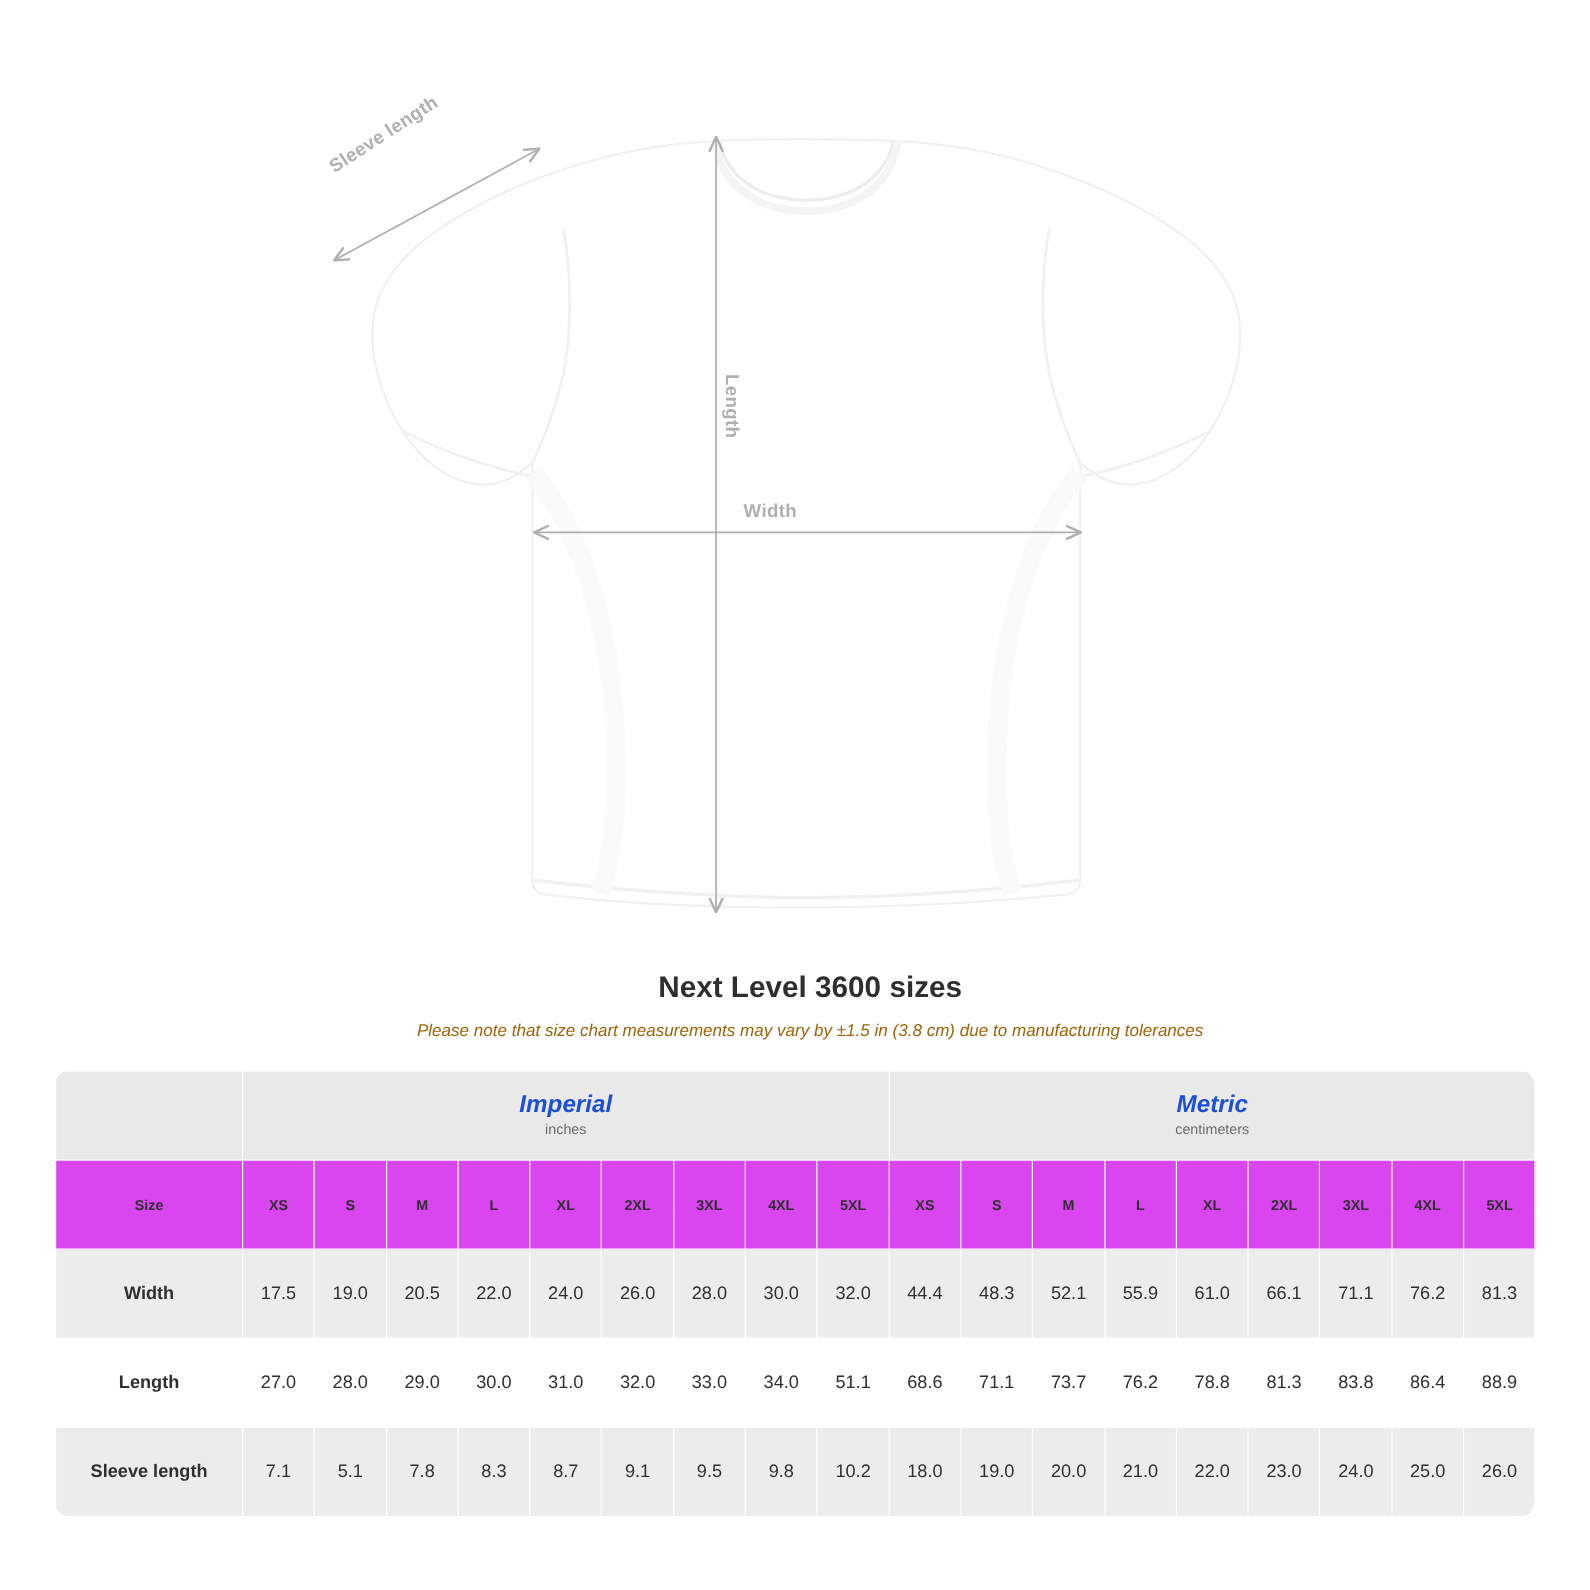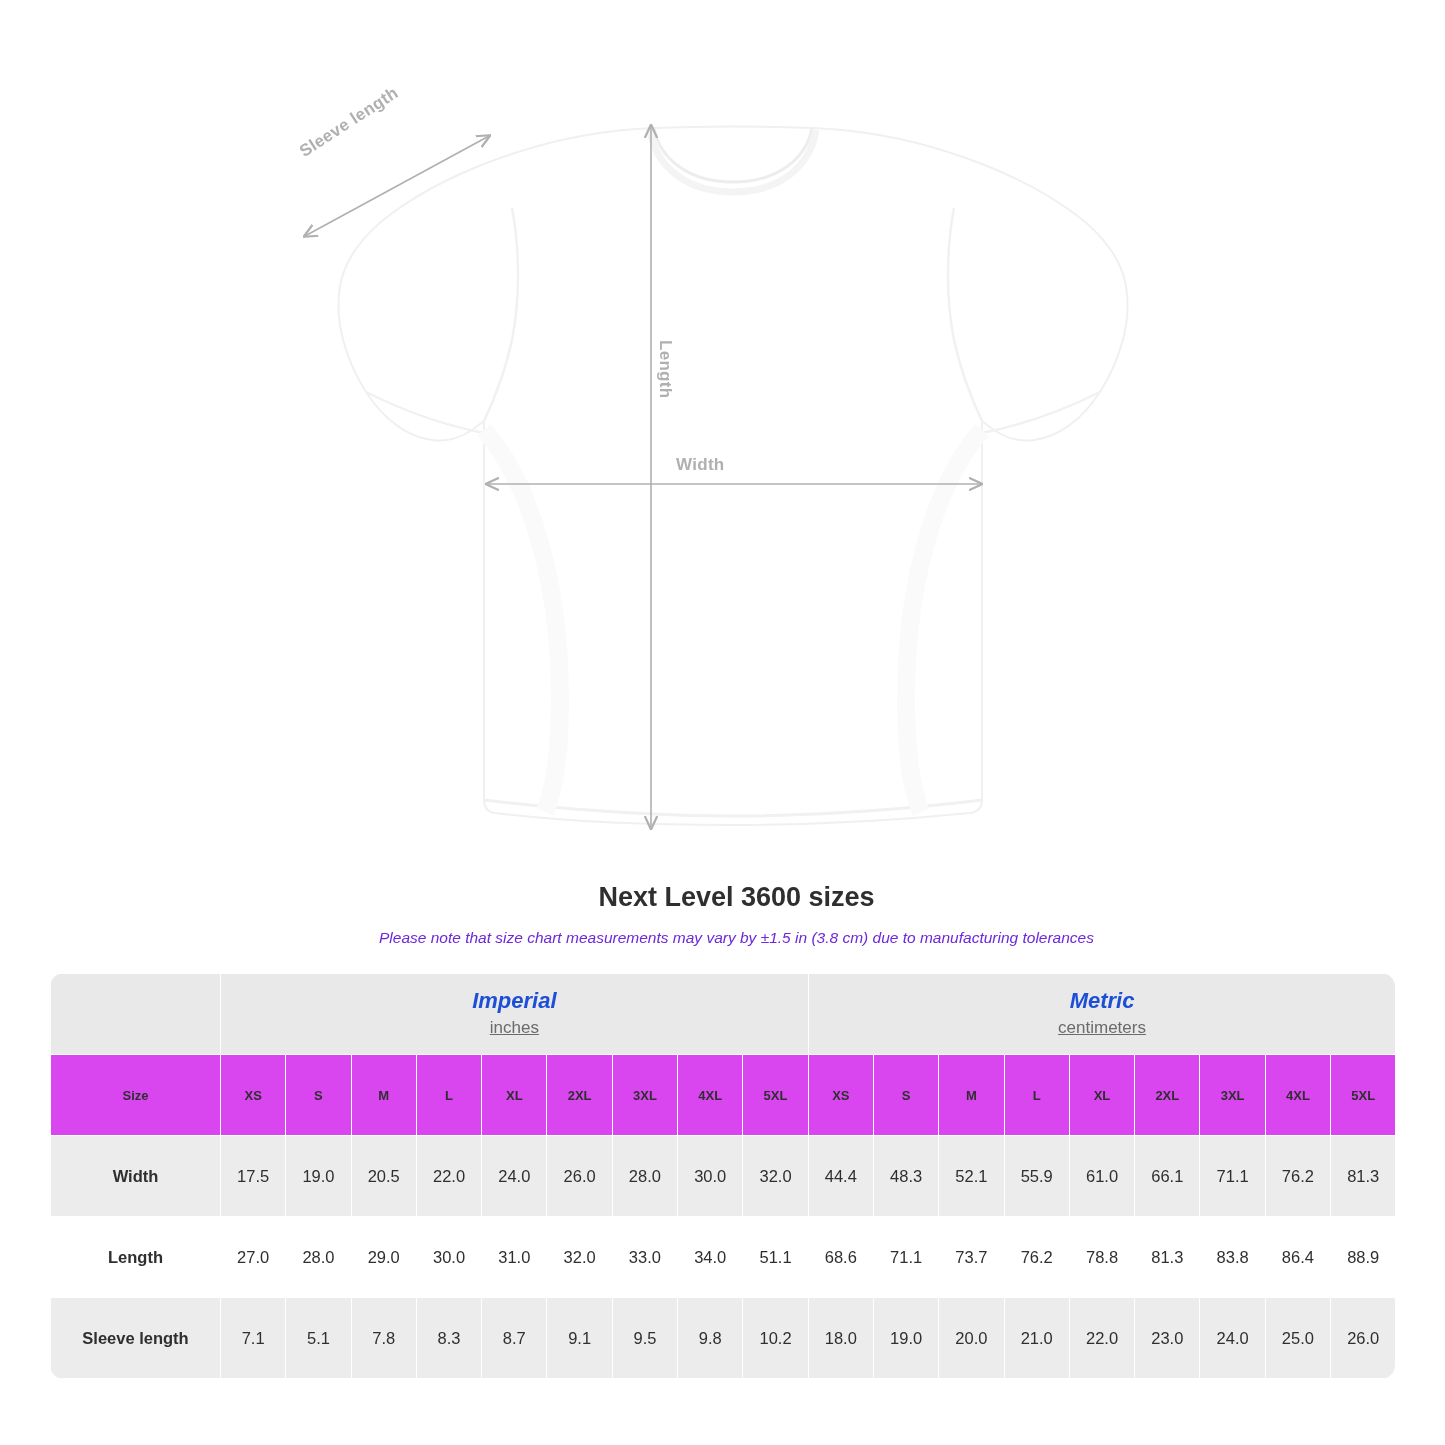--- a/index.html
+++ b/index.html
@@ -68,21 +68,21 @@
   }
   .chart-title {
     font-size: 27px;
     font-weight: bold;
     color: #2f2f2f;
     margin: 0;
   }
   .chart-note {
     font-size: 15.5px;
     font-style: italic;
-    color: #6d28d9;
+    color: #a16207;
     margin-top: 16px;
   }
 
   
   .table-wrap {
     margin: 26px 50px 0 50px;
     border-radius: 14px;
     overflow: hidden;
   }
   table.size-table {
@@ -104,26 +104,25 @@
     height: 108px;
   }
   .unit-head .unit-name {
     font-size: 22px;
     font-style: italic;
     font-weight: bold;
     color: #1d4ed8;
     line-height: 1.25;
   }
   .unit-head .unit-sub {
-    font-size: 17px;
+    font-size: 13px;
     color: #6b6b6b;
     font-style: normal;
     font-weight: normal;
     line-height: 1.6;
-    text-decoration: underline;
   }
   .row-head {
     font-weight: bold;
     font-size: 17px;
     color: #2f2f2f;
   }
   tr.band-white td { background: #ffffff; }
   tr.band-grey td  { background: #ececec; }
   tr.size-row td {
     background: #d946ef;

